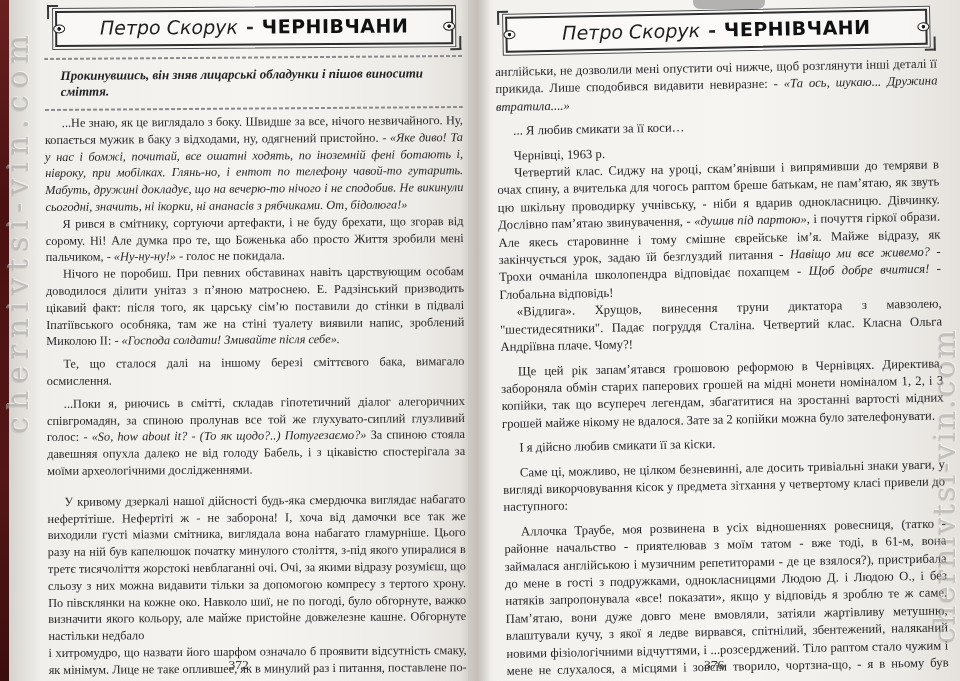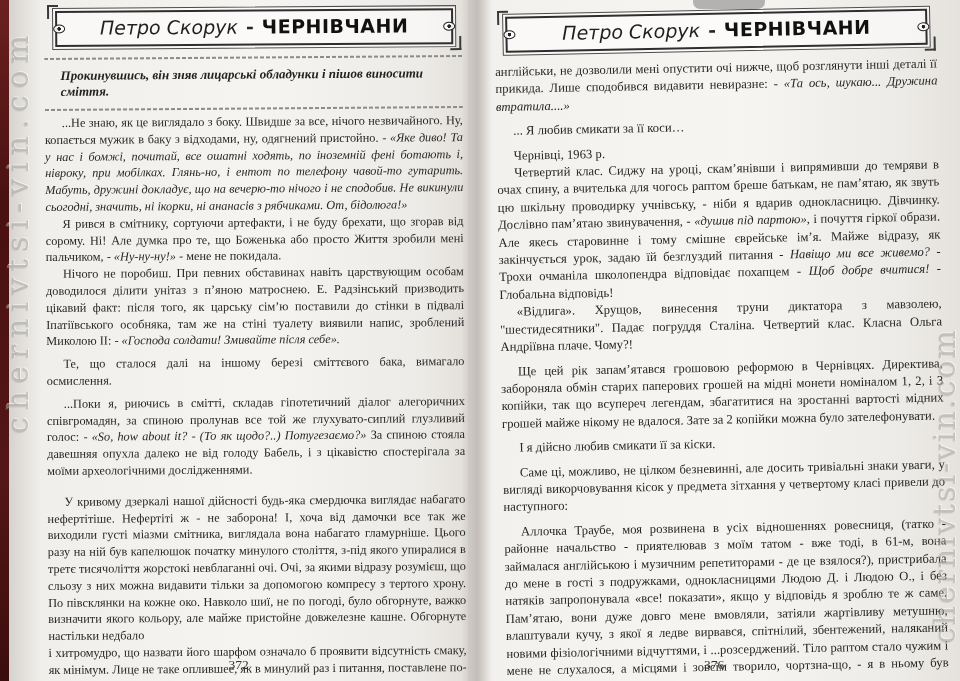--- a/index.html
+++ b/index.html
@@ -67,21 +67,21 @@
             <span class="sep">-</span>
             <span class="chap">ЧЕРНІВЧАНИ</span>
           </div>
           <span class="eye right"></span>
         </div>
         <div class="rule"></div>
         <div class="epigraph">Прокинувшись, він зняв лицарські обладунки і пішов виносити сміття.</div>
         <div class="rule"></div>
         <div class="paras">
             <p class="para indent"><span>...Не знаю, як це виглядало з боку. Швидше за все, нічого незвичайного. Ну, копається мужик в баку з відходами, ну, одягнений пристойно. - </span><span class="em">«Яке диво! Та у нас і бомжі, почитай, все ошатні ходять, по іноземній фені ботають і, нівроку, при мобілках. Глянь-но, і ентот по телефону чавой-то гутарить. Мабуть, дружині докладує, що на вечерю-то нічого і не сподобив. Не викинули сьогодні, значить, ні ікорки, ні ананасів з рябчиками. От, бідолюга!»</span></p>
-            <p class="para indent"><span>Я рився в смітнику, сортуючи артефакти, і не буду брехати, що згорав від сорому. Ні! Але думка про те, що Боженька або просто Життя зробили мені пальчиком, - </span><span class="em">«Ну-ну-ну!»</span><span> - мене не покидала.</span></p>
+            <p class="para indent"><span>Я рився в смітнику, сортуючи артефакти, і не буду брехати, що згорав від сорому. Ні! Але думка про те, що Боженька або просто Життя зробили мені пальчиком, - </span><span class="em">«Ну-ну-ну!»</span><span> - голос не покидала.</span></p>
             <p class="para indent"><span>Нічого не поробиш. При певних обставинах навіть царствующим особам доводилося ділити унітаз з п’яною матроснею. Е. Радзінський призводить цікавий факт: після того, як царську сім’ю поставили до стінки в підвалі Іпатіївського особняка, там же на стіні туалету виявили напис, зроблений Миколою ІІ: - </span><span class="em">«Господа солдати! Змивайте після себе».</span></p>
             <p class="para indent gap"><span>Те, що сталося далі на іншому березі сміттєвого бака, вимагало осмислення.</span></p>
             <p class="para indent gap"><span>...Поки я, риючись в смітті, складав гіпотетичний діалог алегоричних співгромадян, за спиною пролунав все той же глухувато-сиплий глузливий голос: - </span><span class="em">«So, how about it? - (То як щодо?..) Потугезаємо?»</span><span> За спиною стояла давешняя опухла далеко не від голоду Бабель, і з цікавістю спостерігала за моїми археологічними дослідженнями.</span></p>
             <p class="para indent gap-lg"><span>У кривому дзеркалі нашої дійсності будь-яка смердючка виглядає набагато нефертітіше. Нефертіті ж - не заборона! І, хоча від дамочки все так же виходили густі міазми смітника, виглядала вона набагато гламурніше. Цього разу на ній був капелюшок початку минулого століття, з-під якого упиралися в третє тисячоліття жорстокі невблаганні очі. Очі, за якими відразу розумієш, що сльозу з них можна видавити тільки за допомогою компресу з тертого хрону. По півсклянки на кожне око. Навколо шиї, не по погоді, було обгорнуте, важко визначити якого кольору, але майже пристойне довжелезне кашне. Обгорнуте настільки недбало</span></p>
             <p class="para"><span>і хитромудро, що назвати його шарфом означало б проявити відсутність смаку, як мінімум. Лице не таке оплившее, як в минулий раз і питання, поставлене по-</span></p>
           </div>
       </div>
       <div class="pagenum">372</div>
     </div>
 

